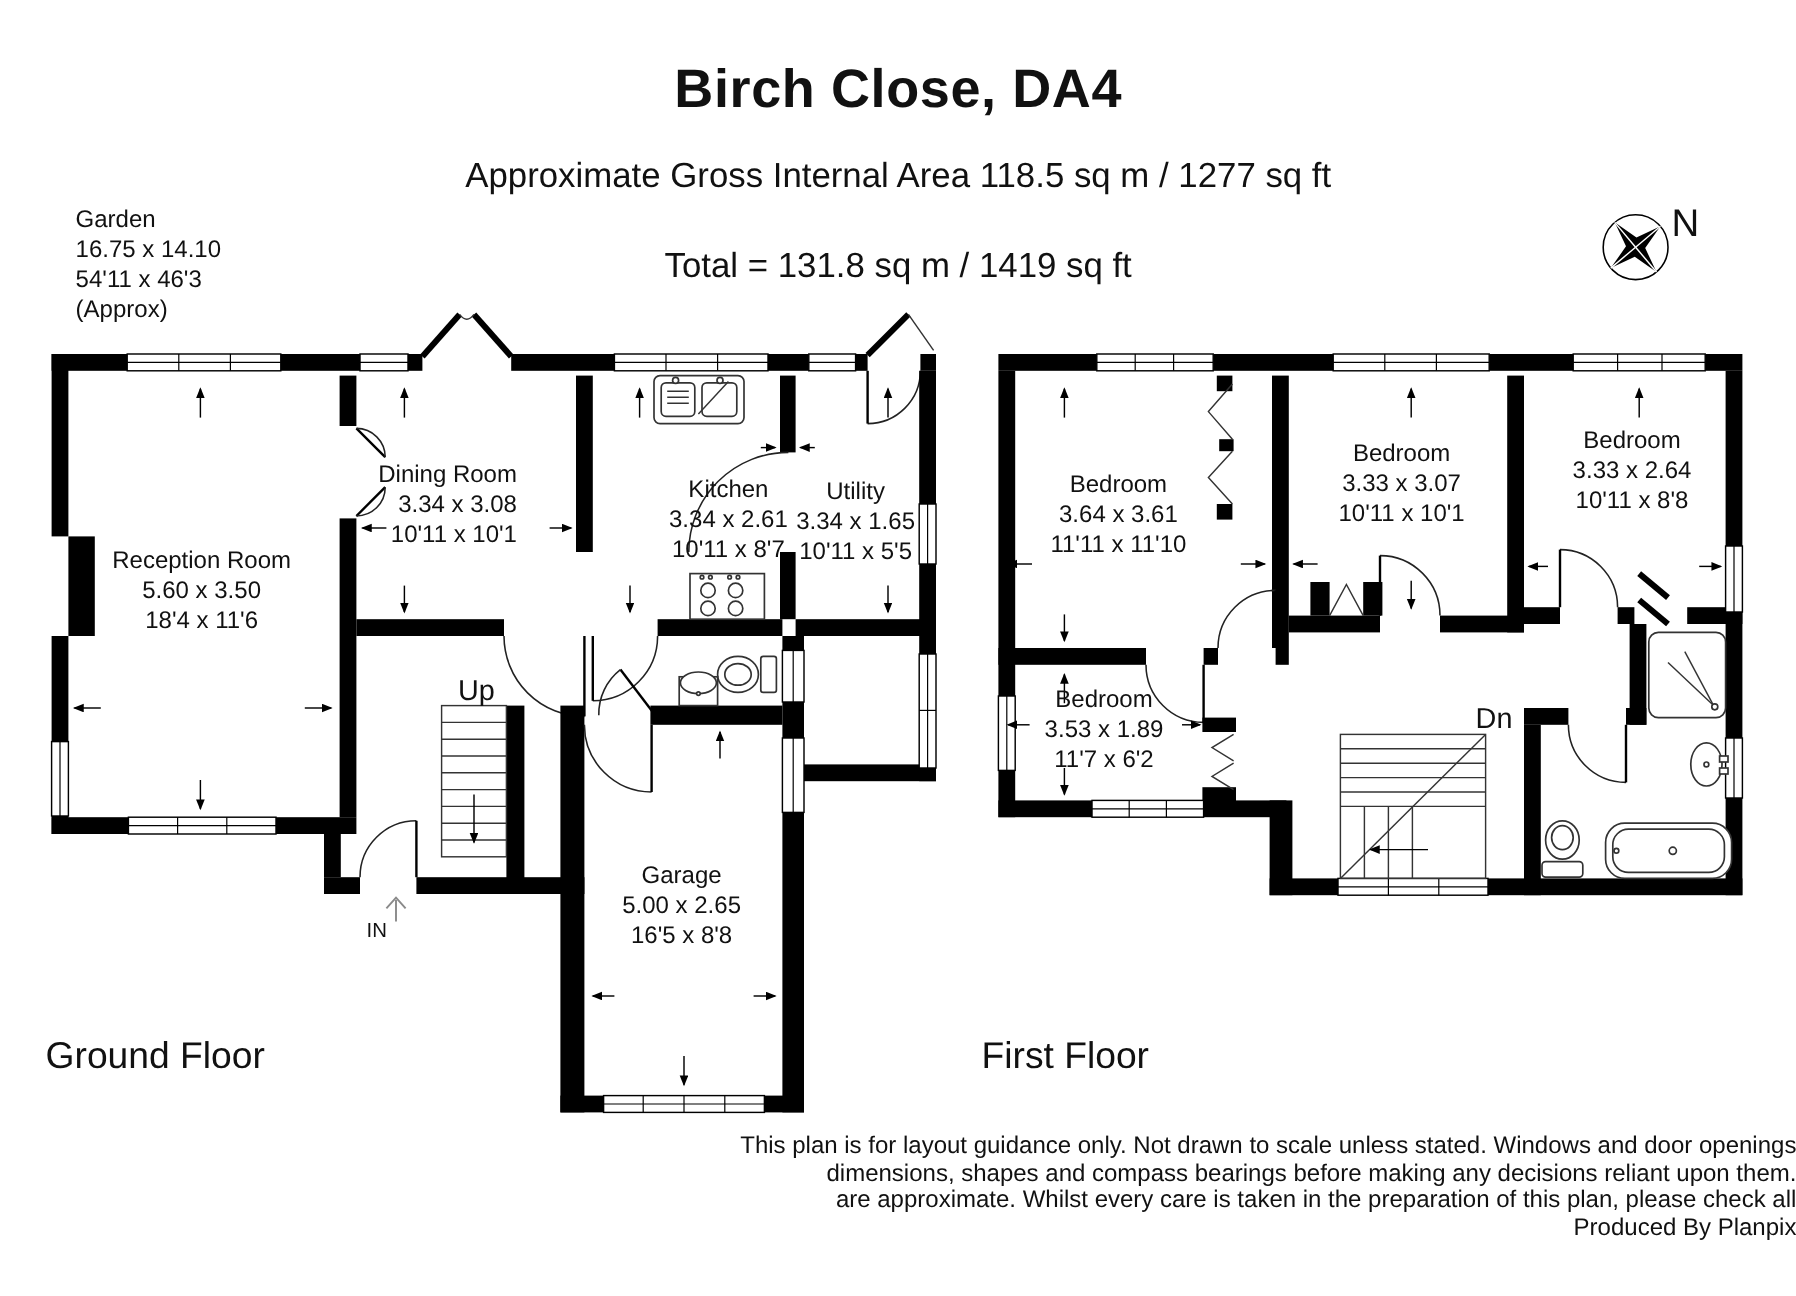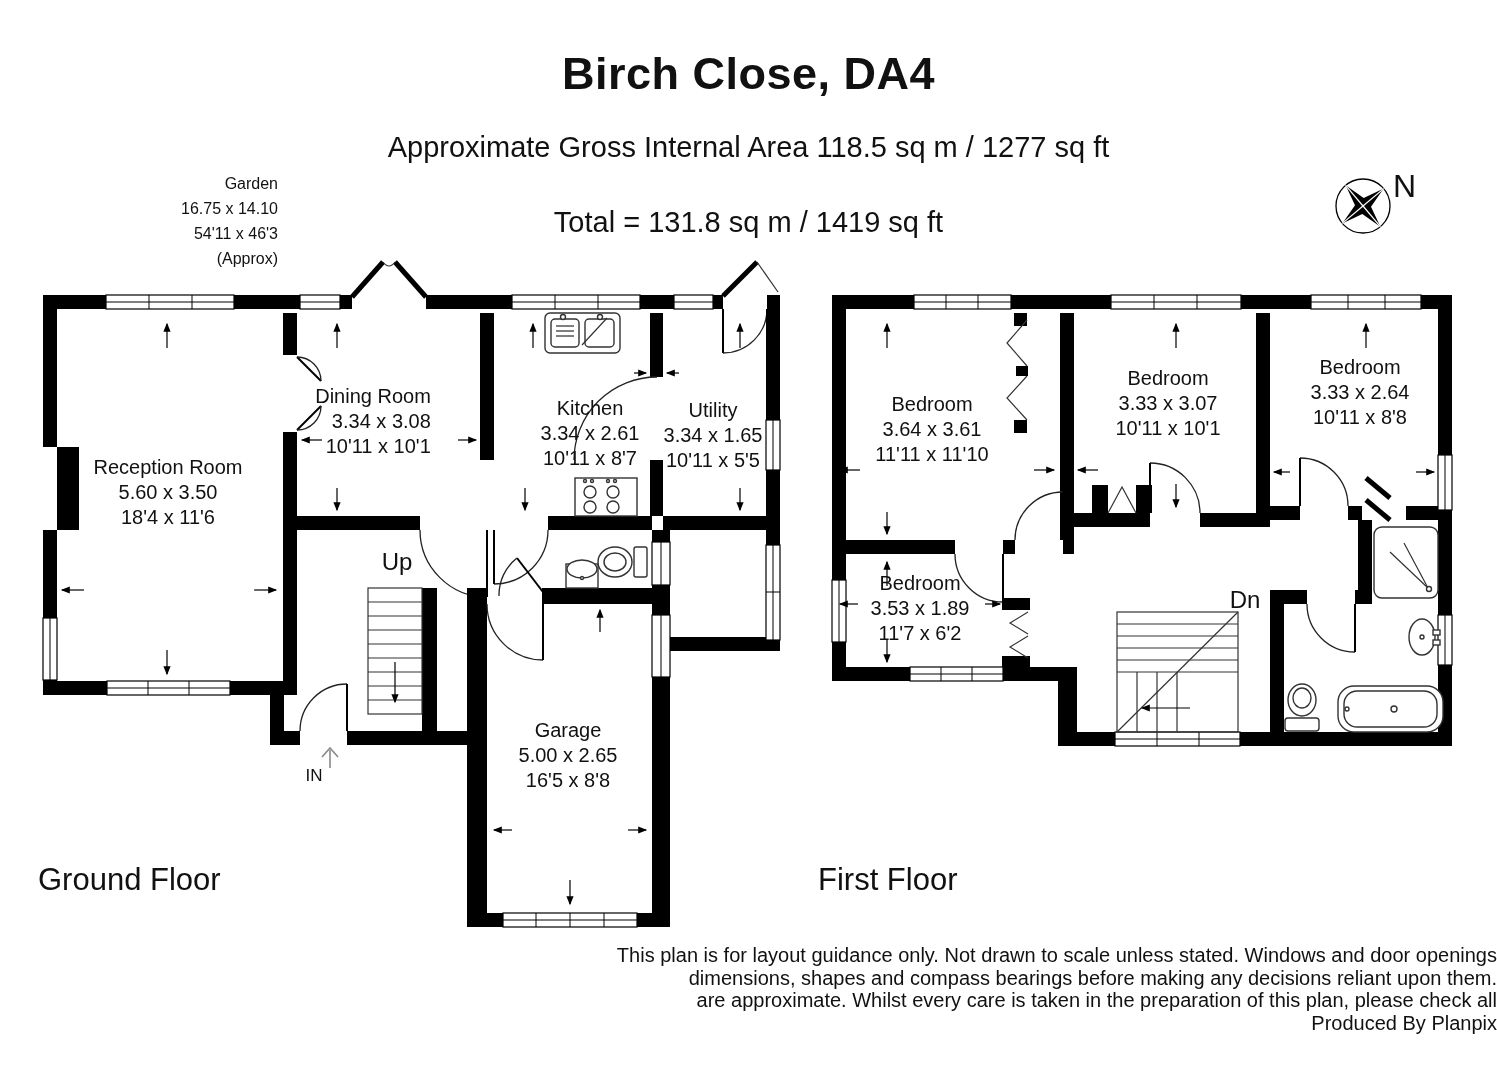--- a/index.html
+++ b/index.html
@@ -3,21 +3,21 @@
 <meta charset="utf-8">
 <style>
   html,body{margin:0;padding:0;background:#ffffff;}
   #page{position:relative;width:1497px;height:1080px;background:#fff;overflow:hidden;
         font-family:"Liberation Sans", sans-serif;color:#111;}
   #plan-svg{position:absolute;left:0;top:0;}
   .abs{position:absolute;}
   .ctr{left:0;width:1497px;text-align:center;}
   .title{font-size:45px;font-weight:bold;letter-spacing:.5px;}
   .area{font-size:29px;}
-  .garden{font-size:16px;line-height:25px;text-align:right;}
+  .garden{font-size:20px;line-height:25px;text-align:left;}
   .room-label{font-size:20px;line-height:25px;text-align:center;transform:translateX(-50%);white-space:nowrap;}
   .floor-label{font-size:31px;font-weight:normal;}
   .small-label{font-size:24px;transform:translateX(-50%);}
   .in-label{font-size:17px;transform:translateX(-50%);}
   .north{font-size:32px;}
   .footer{font-size:20px;line-height:22.5px;text-align:center;}
   
   .wall{fill:#000;}
   .win-r{fill:#fff;stroke:#000;stroke-width:1.2;}
   .win-l{stroke:#000;stroke-width:1;}
@@ -426,21 +426,21 @@
   <div class="abs room-label" style="left:168px;top:455px;">
     <div>Reception Room</div>
     <div>5.60 x 3.50</div>
     <div>18'4 x 11'6</div>
   </div>
   <div class="abs room-label" style="left:373px;top:384px;text-align:right;">
     <div>Dining Room</div>
     <div>3.34 x 3.08</div>
     <div>10'11 x 10'1</div>
   </div>
-  <div class="abs room-label" style="left:590px;top:396px;">
+  <div class="abs room-label" style="left:607px;top:396px;">
     <div>Kitchen</div>
     <div>3.34 x 2.61</div>
     <div>10'11 x 8'7</div>
   </div>
   <div class="abs room-label" style="left:713px;top:398px;">
     <div>Utility</div>
     <div>3.34 x 1.65</div>
     <div>10'11 x 5'5</div>
   </div>
   <div class="abs room-label" style="left:568px;top:718px;">
@@ -462,21 +462,21 @@
     <div>Bedroom</div>
     <div>3.33 x 2.64</div>
     <div>10'11 x 8'8</div>
   </div>
   <div class="abs room-label" style="left:920px;top:571px;">
     <div>Bedroom</div>
     <div>3.53 x 1.89</div>
     <div>11'7 x 6'2</div>
   </div>
 
-  <div class="abs small-label" style="left:397px;top:548px;">Up</div>
+  <div class="abs small-label" style="left:397px;top:562px;">Up</div>
   <div class="abs small-label" style="left:1245px;top:586px;">Dn</div>
   <div class="abs in-label" style="left:314px;top:766px;text-align:right;">IN</div>
 
   <div class="abs floor-label" style="left:38px;top:862px;">Ground Floor</div>
   <div class="abs floor-label" style="left:818px;top:862px;">First Floor</div>
 
   <div class="abs ctr footer" style="top:944px;text-align:right;">
     <div>This plan is for layout guidance only. Not drawn to scale unless stated. Windows and door openings</div>
     <div>dimensions, shapes and compass bearings before making any decisions reliant upon them.</div>
     <div>are approximate. Whilst every care is taken in the preparation of this plan, please check all</div>

